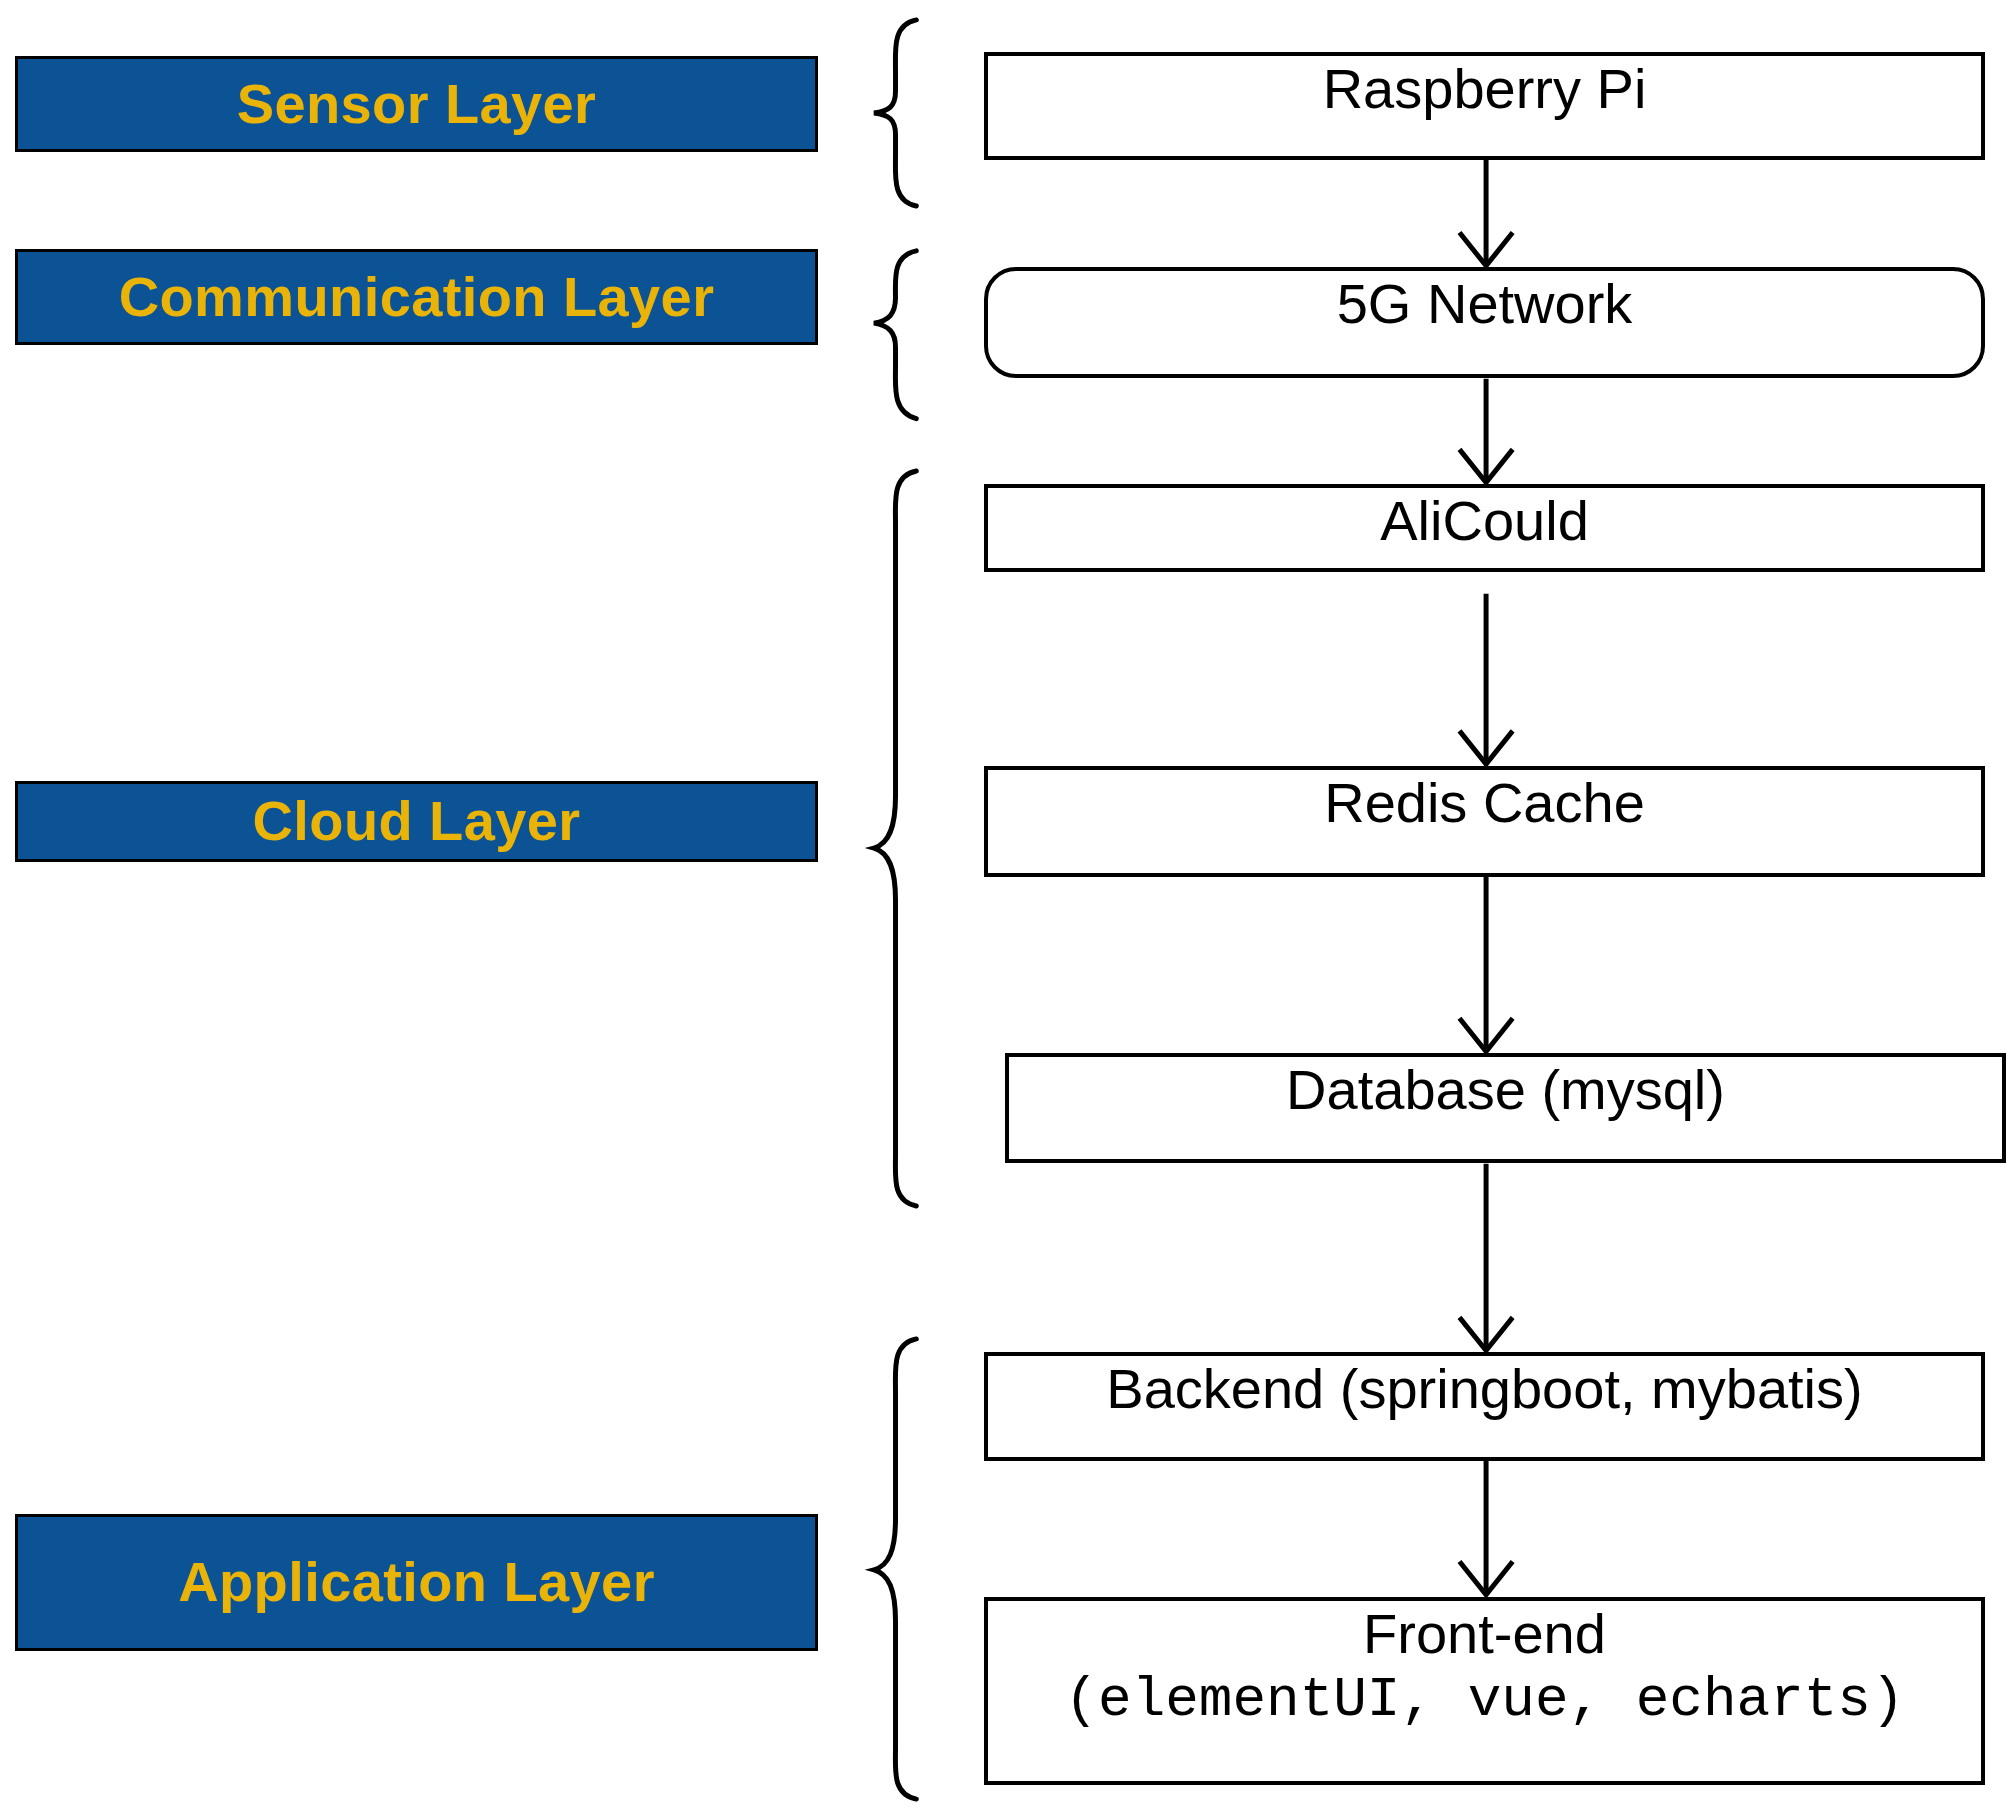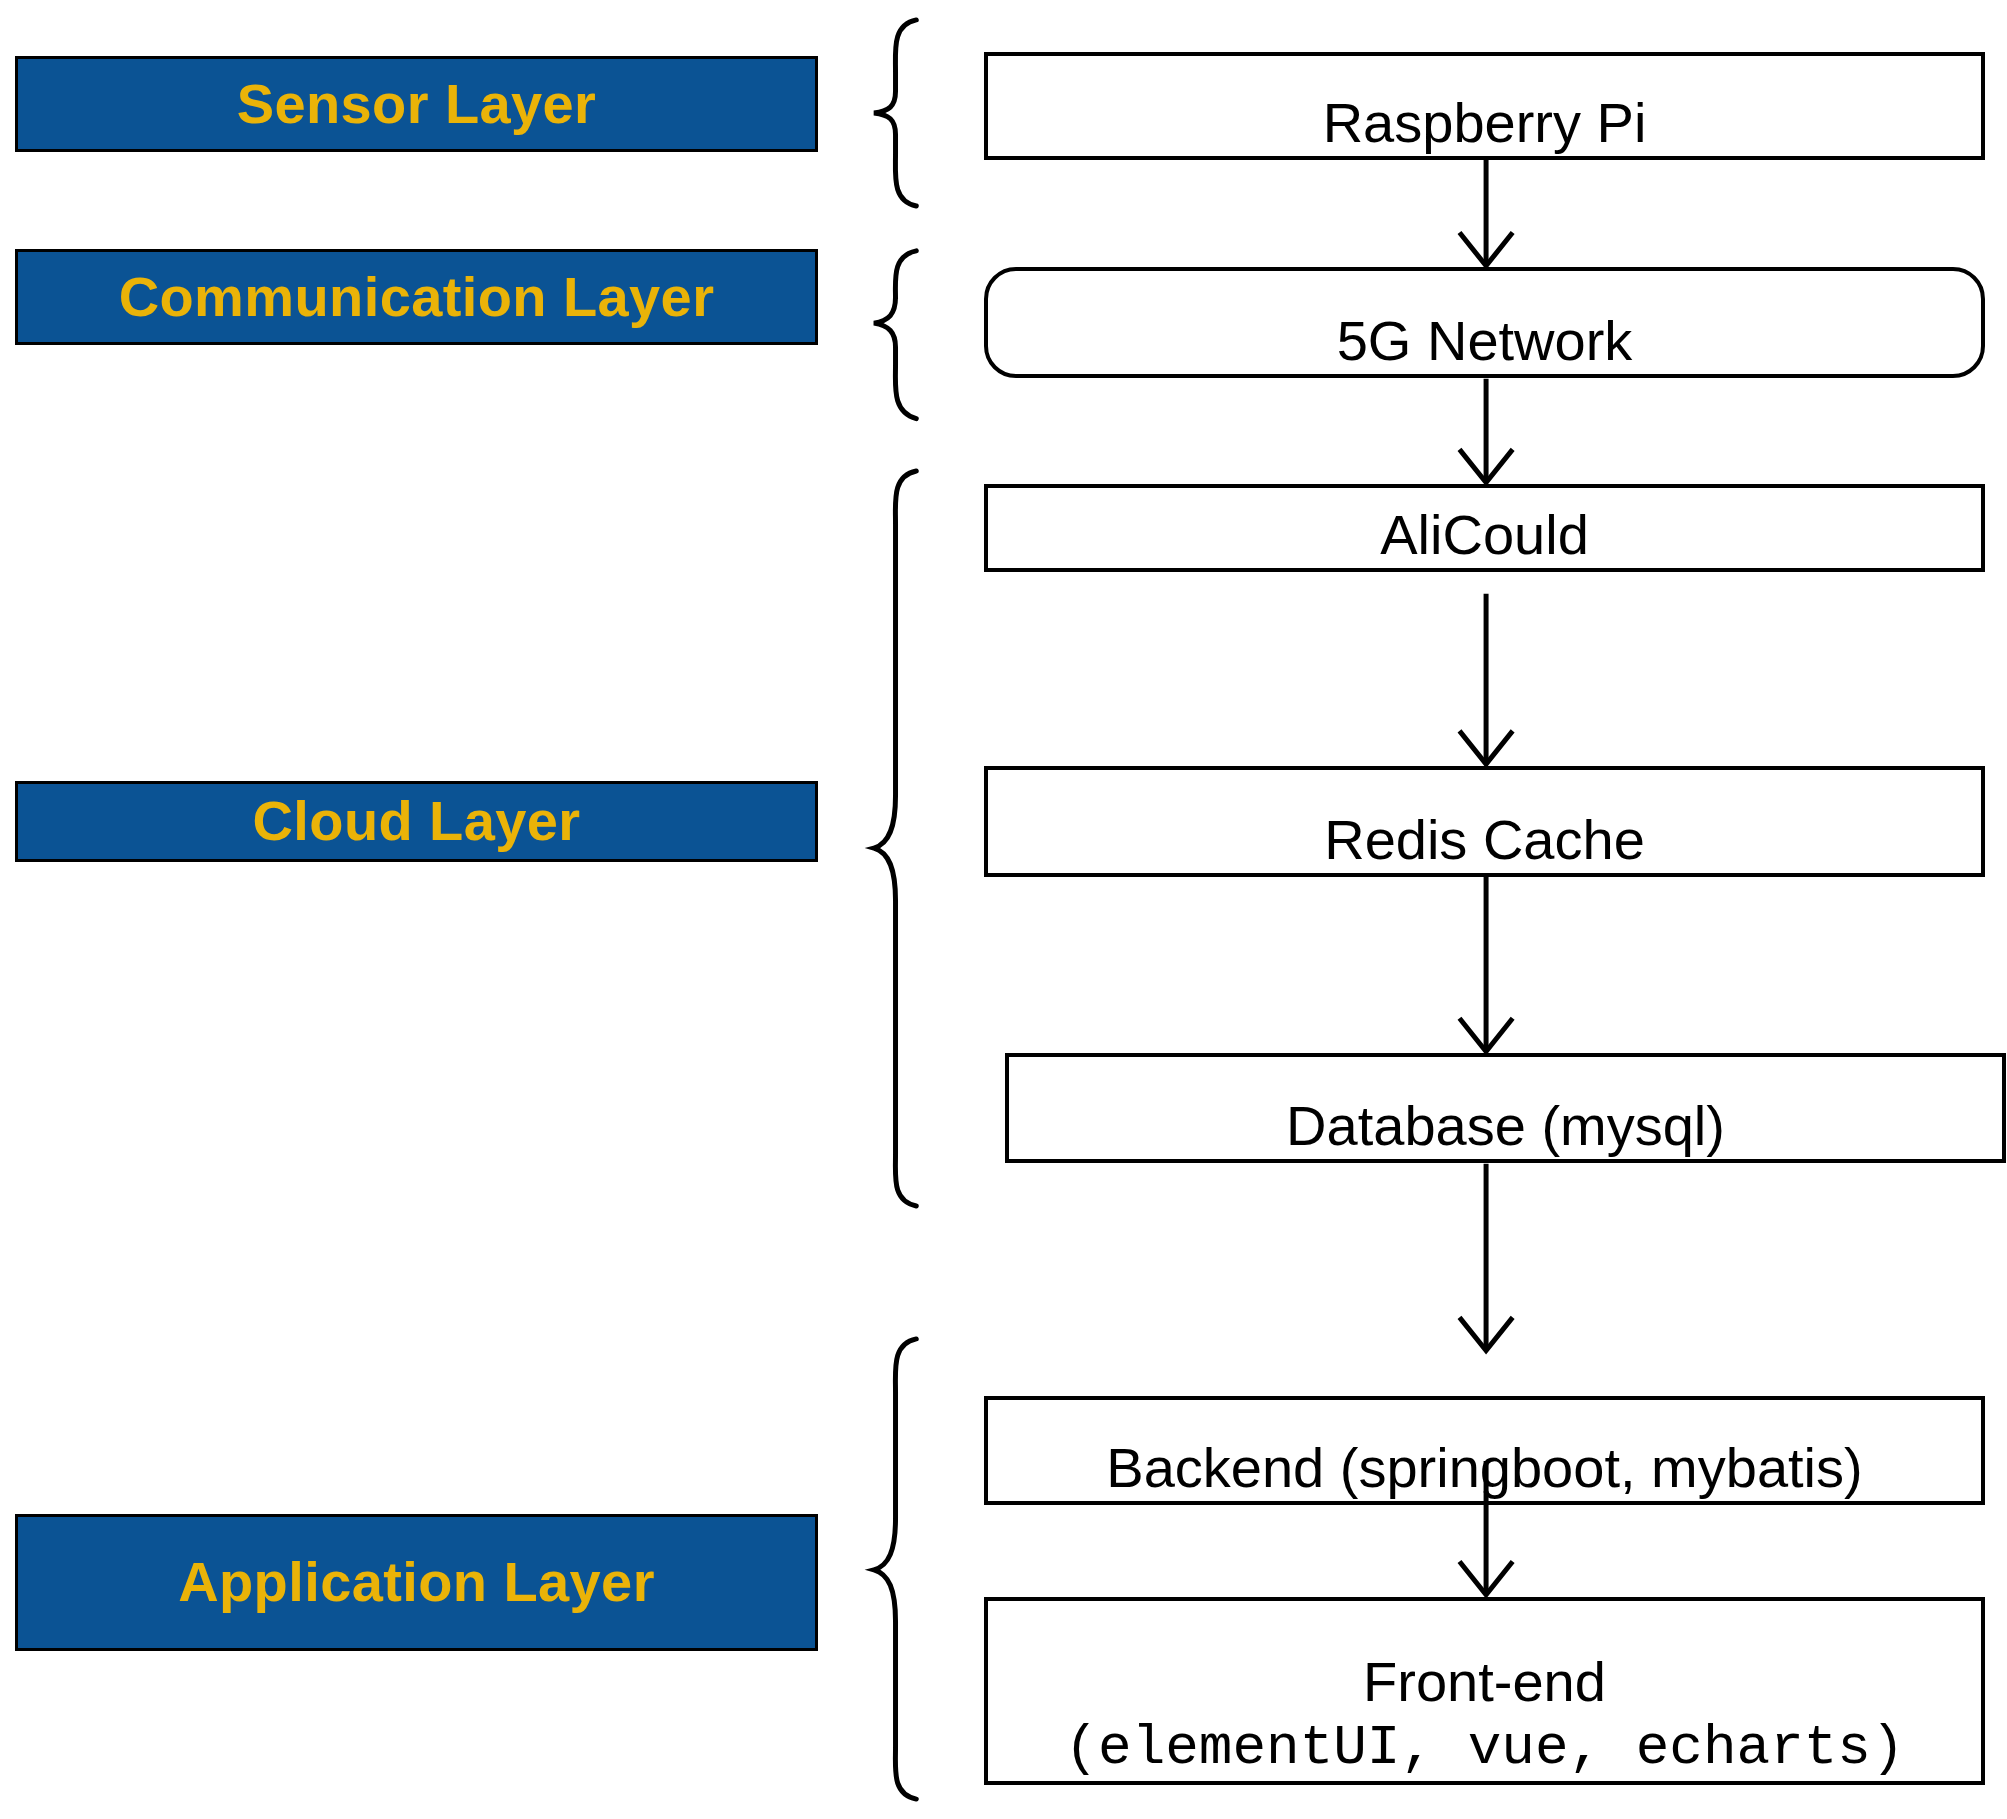--- a/index.html
+++ b/index.html
@@ -42,21 +42,21 @@
   .node-box {
     position: absolute;
     left: 984px;
     width: 1001px;
     box-sizing: border-box;
     background: #ffffff;
     border: 4.2px solid #000000;
     display: flex;
     flex-direction: column;
     align-items: center;
-    justify-content: flex-end;
+    justify-content: flex-start;
     color: #000000;
     font-size: 56px;
     font-weight: normal;
     line-height: 1.18;
     text-align: center;
     white-space: nowrap;
   }
   .node-box .line2 {
     display: block;
     font-family: Liberation Mono, monospace;
@@ -124,21 +124,21 @@
   </div>
 
   <div class="node-box" style="top:766px; height:111px;">
     <span>Redis Cache</span>
   </div>
 
   <div class="node-box" style="top:1053px; height:110px;margin-left:21px;">
     <span>Database (mysql)</span>
   </div>
 
-  <div class="node-box" style="top:1352px; height:109px;margin-top:44px;">
+  <div class="node-box" style="top:1352px; height:109px;">
     <span>Backend (springboot, mybatis)</span>
   </div>
 
   <div class="node-box" style="top:1597px; height:188px;">
     <span>Front-end</span>
     <span class="line2">(elementUI, vue, echarts)</span>
   </div>
 
   <svg id="overlay" viewBox="0 0 2416 2190">
 

